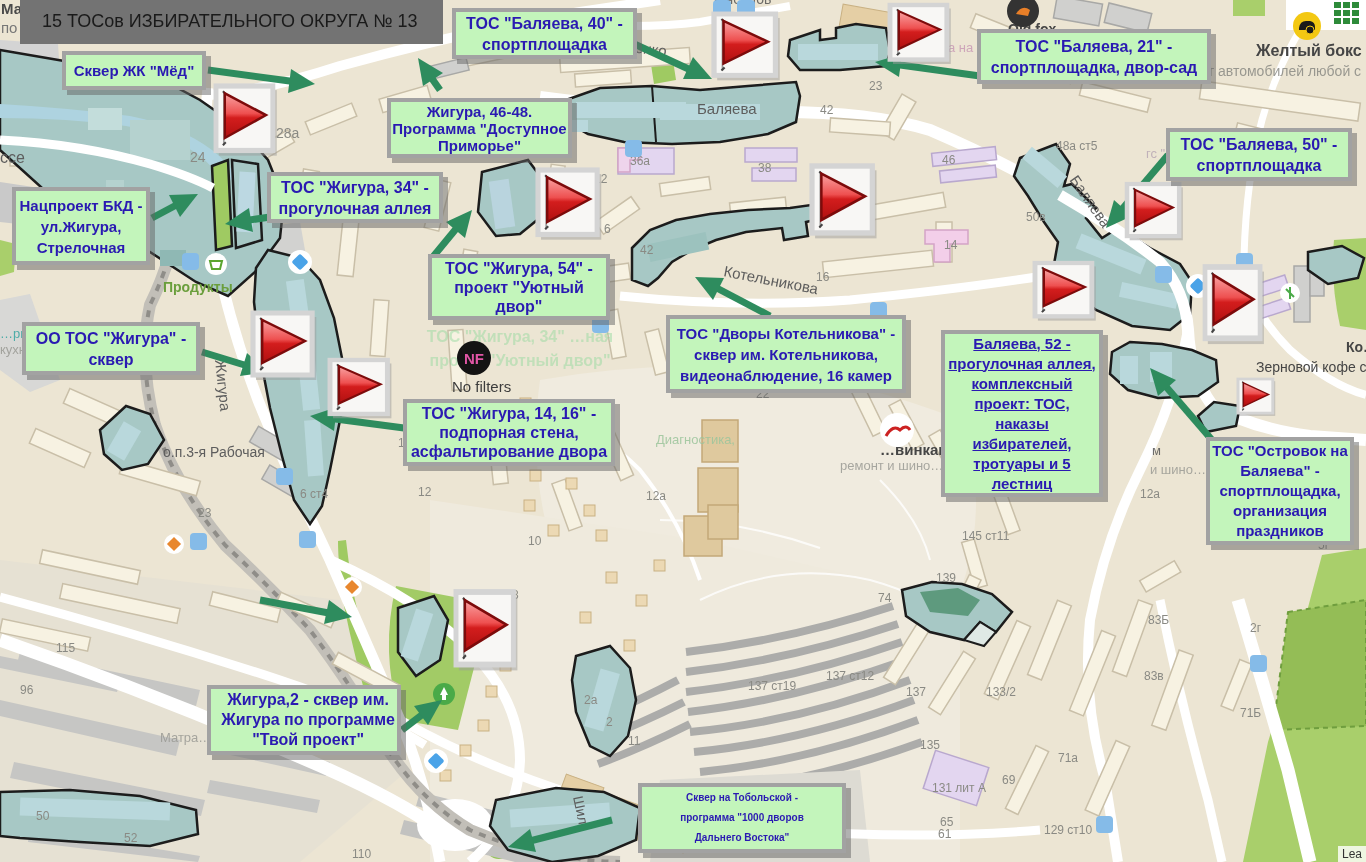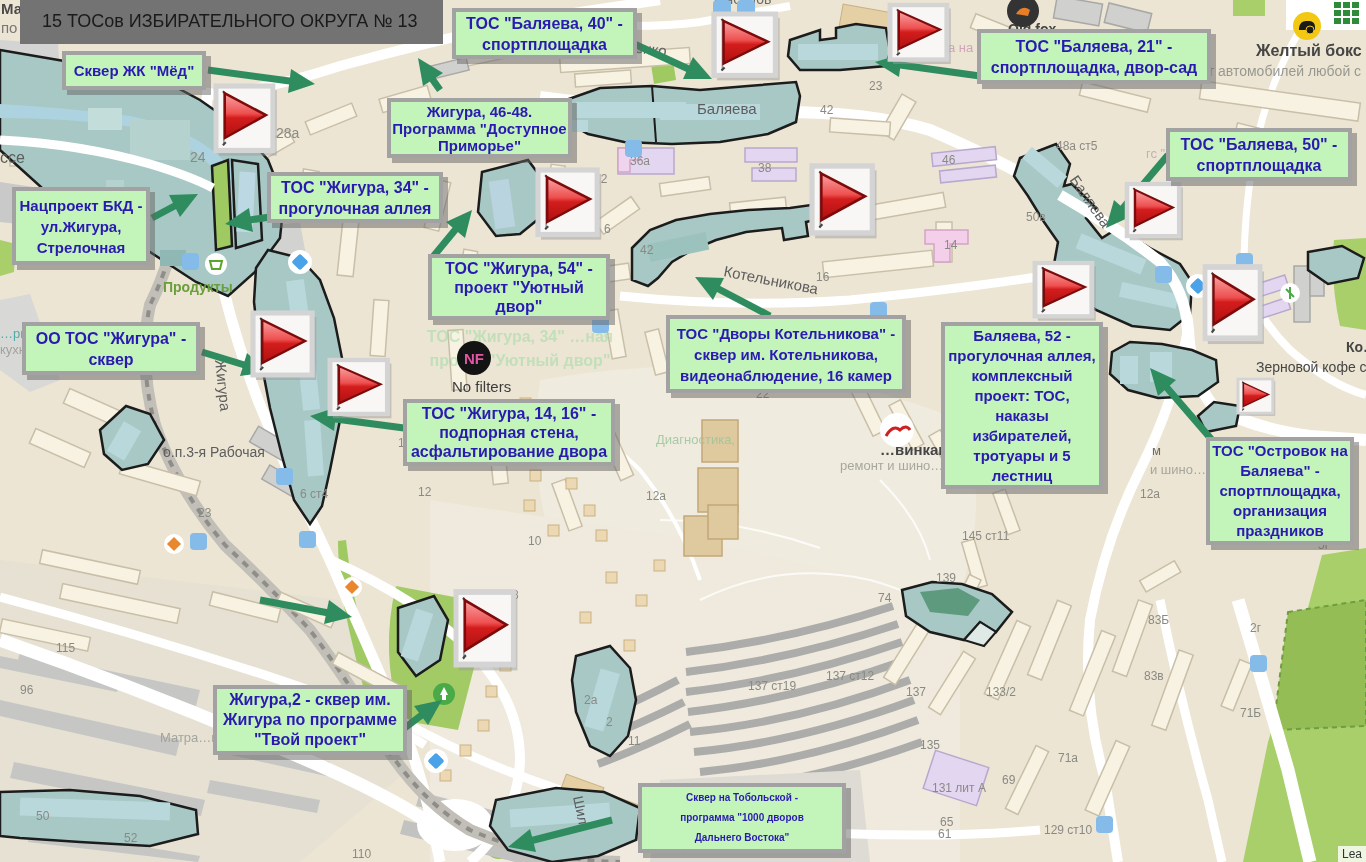--- a/index.html
+++ b/index.html
@@ -648,34 +648,34 @@
     </div>
 
 <div class="lbl" style="left:22px;top:322px;width:178px;height:53px;">
       <span>ОО ТОС "Жигура" -<br>сквер</span>
     </div>
 
 <div class="lbl" style="left:666px;top:315px;width:240px;height:78px;font-size:15px;">
       <span>ТОС "Дворы Котельникова" -<br>сквер им. Котельникова,<br>видеонаблюдение, 16 камер</span>
     </div>
 
-<div class="lbl" style="left:941px;top:322px;width:162px;height:167px;line-height:20px;font-size:15px;">
+<div class="lbl" style="left:941px;top:330px;width:162px;height:167px;line-height:20px;font-size:15px;text-decoration:underline;">
       <span>Баляева, 52 -<br>прогулочная аллея,<br>комплексный<br>проект: ТОС,<br>наказы<br>избирателей,<br>тротуары и 5<br>лестниц</span>
     </div>
 
 <div class="lbl" style="left:403px;top:399px;width:212px;height:67px;line-height:19px;">
       <span>ТОС "Жигура, 14, 16" -<br>подпорная стена,<br>асфальтирование двора</span>
     </div>
 
 <div class="lbl" style="left:1206px;top:437px;width:148px;height:108px;line-height:20px;font-size:15px;">
       <span>ТОС "Островок на<br>Баляева" -<br>спортплощадка,<br>организация<br>праздников</span>
     </div>
 
 
-<div class="lbl" style="left:213px;top:685px;width:194px;height:70px;line-height:20px;">
+<div class="lbl" style="left:207px;top:685px;width:194px;height:70px;line-height:20px;justify-content:flex-end;">
       <span>Жигура,2 - сквер им.<br>Жигура по программе<br>"Твой проект"</span>
     </div>
 
 <div class="lbl" style="left:638px;top:783px;width:208px;height:70px;font-size:10px;line-height:20px;">
       <span>Сквер на Тобольской -<br>программа "1000 дворов<br>Дальнего Востока"</span>
     </div>
 
 <div style="position:absolute;right:0;bottom:0;background:rgba(255,255,255,0.8);color:#333;font-size:12px;padding:1px 4px;">Lea</div>
 </div>
 

